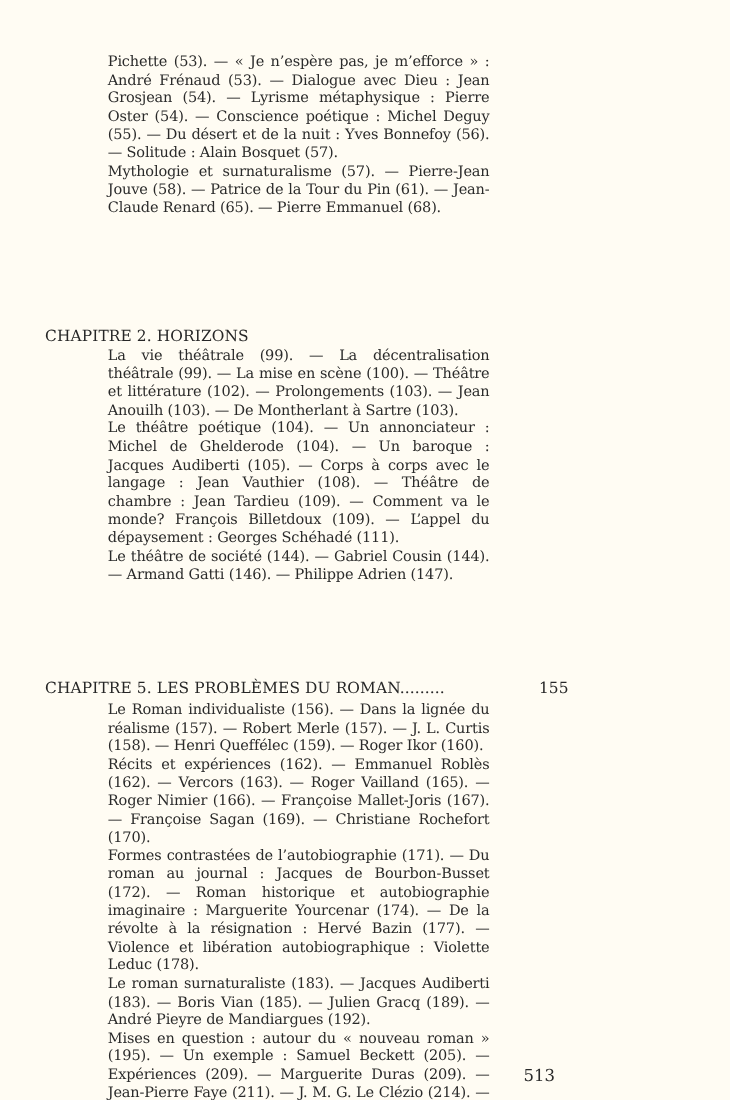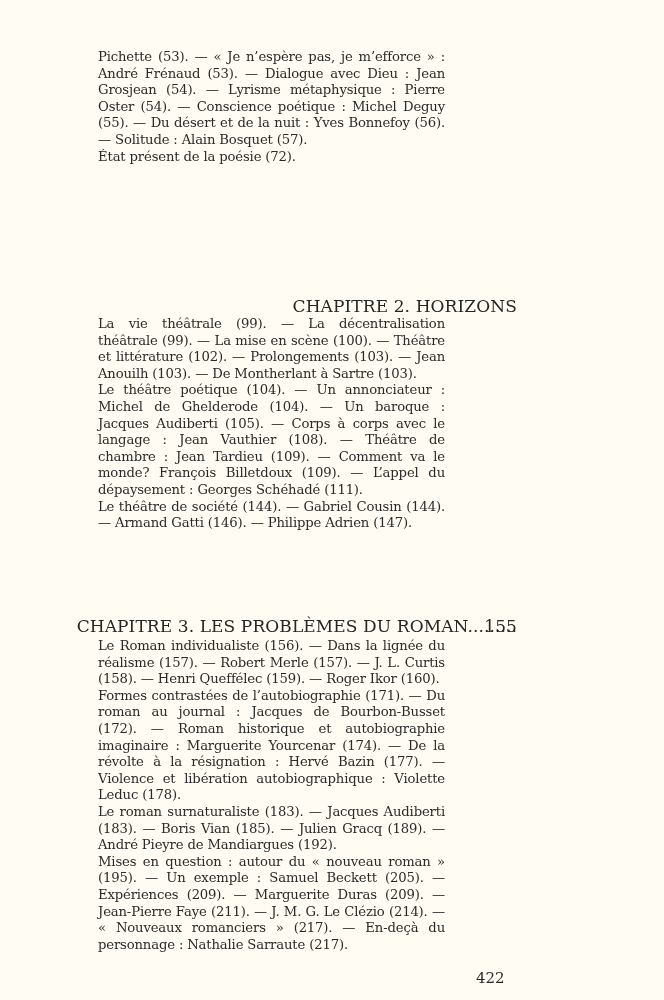--- a/index.html
+++ b/index.html
@@ -32,25 +32,24 @@
       letter-spacing: -0.15px;
     }
     .entry {
       margin: 0;
       text-align: justify;
     }
     .chapter-head {
       position: absolute;
       left: 9px;
       width: 476px;
-      font-size: 17px;
+      font-size: 14px;
       line-height: 18px;
       letter-spacing: 0.1px;
       color: #262626;
-      text-align: right;
     }
     .chapter-head .line1 {
       display: block;
       white-space: nowrap;
     }
     .chapter-head .line2 {
       display: block;
       padding-left: 117px;
       white-space: nowrap;
       position: relative;
@@ -73,46 +72,47 @@
       color: #2a2a2a;
     }
   </style>
 </head>
 <body>
 
 <div class="page">
 
   <div class="block" style="top:49px;">
     <p class="entry">Pichette (53). — « Je n’espère pas, je m’efforce » : André Frénaud (53). — Dialogue avec Dieu : Jean Grosjean (54). — Lyrisme métaphysique : Pierre Oster (54). — Conscience poétique : Michel Deguy (55). — Du désert et de la nuit : Yves Bonnefoy (56). — Solitude : Alain Bosquet (57).</p>
-    <p class="entry">État présent de la poésie (72).</p>
+    <p class="entry">Mythologie et surnaturalisme (57). — Pierre-Jean Jouve (58). — Patrice de la Tour du Pin (61). — Jean-Claude Renard (65). — Pierre Emmanuel (68).</p>
   </div>
 
   <div class="chapter-head" style="top:297px;">
     <span class="line1">
       <span>CHAPITRE 2.</span>
       <span>HORIZONS</span>
     </span>
   </div>
 
   <div class="block" style="top:316px;">
     <p class="entry">La vie théâtrale (99). — La décentralisation théâtrale (99). — La mise en scène (100). — Théâtre et littérature (102). — Prolongements (103). — Jean Anouilh (103). — De Montherlant à Sartre (103).</p>
     <p class="entry">Le théâtre poétique (104). — Un annonciateur : Michel de Ghelderode (104). — Un baroque : Jacques Audiberti (105). — Corps à corps avec le langage : Jean Vauthier (108). — Théâtre de chambre : Jean Tardieu (109). — Comment va le monde? François Billetdoux (109). — L’appel du dépaysement : Georges Schéhadé (111).</p>
     <p class="entry">Le théâtre de société (144). — Gabriel Cousin (144). — Armand Gatti (146). — Philippe Adrien (147).</p>
   </div>
 
   <div class="chapter-head" style="top:617px;">
     <span class="single-line">
-      <span>CHAPITRE 3.</span>
+      <span>CHAPITRE 5.</span>
       <span>LES PROBLÈMES DU ROMAN.........</span>
       <span class="page-num">155</span>
     </span>
   </div>
 
   <div class="block" style="top:638px;">
     <p class="entry">Le Roman individualiste (156). — Dans la lignée du réalisme (157). — Robert Merle (157). — J. L. Curtis (158). — Henri Queffélec (159). — Roger Ikor (160).</p>
+    <p class="entry">Récits et expériences (162). — Emmanuel Roblès (162). — Vercors (163). — Roger Vailland (165). — Roger Nimier (166). — Françoise Mallet-Joris (167). — Françoise Sagan (169). — Christiane Rochefort (170).</p>
     <p class="entry">Formes contrastées de l’autobiographie (171). — Du roman au journal : Jacques de Bourbon-Busset (172). — Roman historique et autobiographie imaginaire : Marguerite Yourcenar (174). — De la révolte à la résignation : Hervé Bazin (177). — Violence et libération autobiographique : Violette Leduc (178).</p>
     <p class="entry">Le roman surnaturaliste (183). — Jacques Audiberti (183). — Boris Vian (185). — Julien Gracq (189). — André Pieyre de Mandiargues (192).</p>
     <p class="entry">Mises en question : autour du « nouveau roman » (195). — Un exemple : Samuel Beckett (205). — Expériences (209). — Marguerite Duras (209). — Jean-Pierre Faye (211). — J. M. G. Le Clézio (214). — « Nouveaux romanciers » (217). — En-deçà du personnage : Nathalie Sarraute (217).</p>
   </div>
 
-  <div class="folio">422</div>
+  <div class="folio">513</div>
 
 </div>
 
 </body></html>

